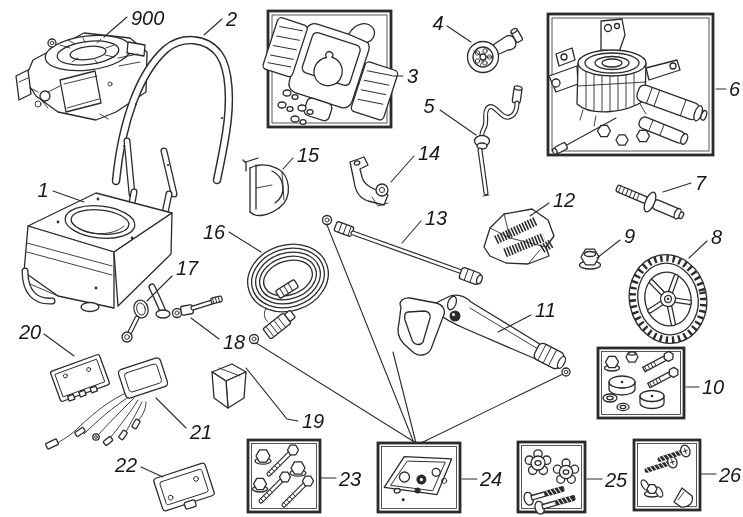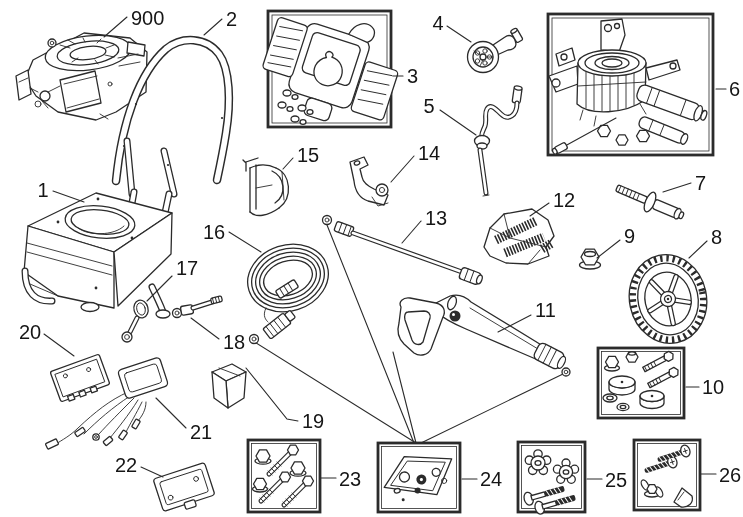--- a/index.html
+++ b/index.html
@@ -1,17 +1,17 @@
 <!DOCTYPE html>
 <html><head>
 <meta charset="utf-8">
 <style>
   html,body{margin:0;padding:0;background:#e8e8e8;}
   .page{position:relative;width:743px;height:517px;background:#ffffff;overflow:hidden;
-        font-family:"Liberation Sans",sans-serif;}
+        font-family:"Liberation Sans",sans-serif;font-style:italic;}
   svg{display:block;}
   .ln{fill:none;stroke:#2b2b2b;stroke-width:1.3;stroke-linejoin:round;stroke-linecap:round;}
   .thin{fill:none;stroke:#2b2b2b;stroke-width:0.9;stroke-linejoin:round;stroke-linecap:round;}
   .wf{fill:#ffffff;stroke:#2b2b2b;stroke-width:1.3;stroke-linejoin:round;}
   .dk{fill:#2b2b2b;stroke:none;}
   .box{fill:none;stroke:#2b2b2b;stroke-width:2.8;}
   .boxin{fill:none;stroke:#2b2b2b;stroke-width:0.8;}
   .tubeO{fill:none;stroke:#2b2b2b;stroke-width:8.5;stroke-linecap:round;}
   .tubeI{fill:none;stroke:#ffffff;stroke-width:5.6;stroke-linecap:round;}
   .stubO{fill:none;stroke:#2b2b2b;stroke-width:7;stroke-linecap:round;}

